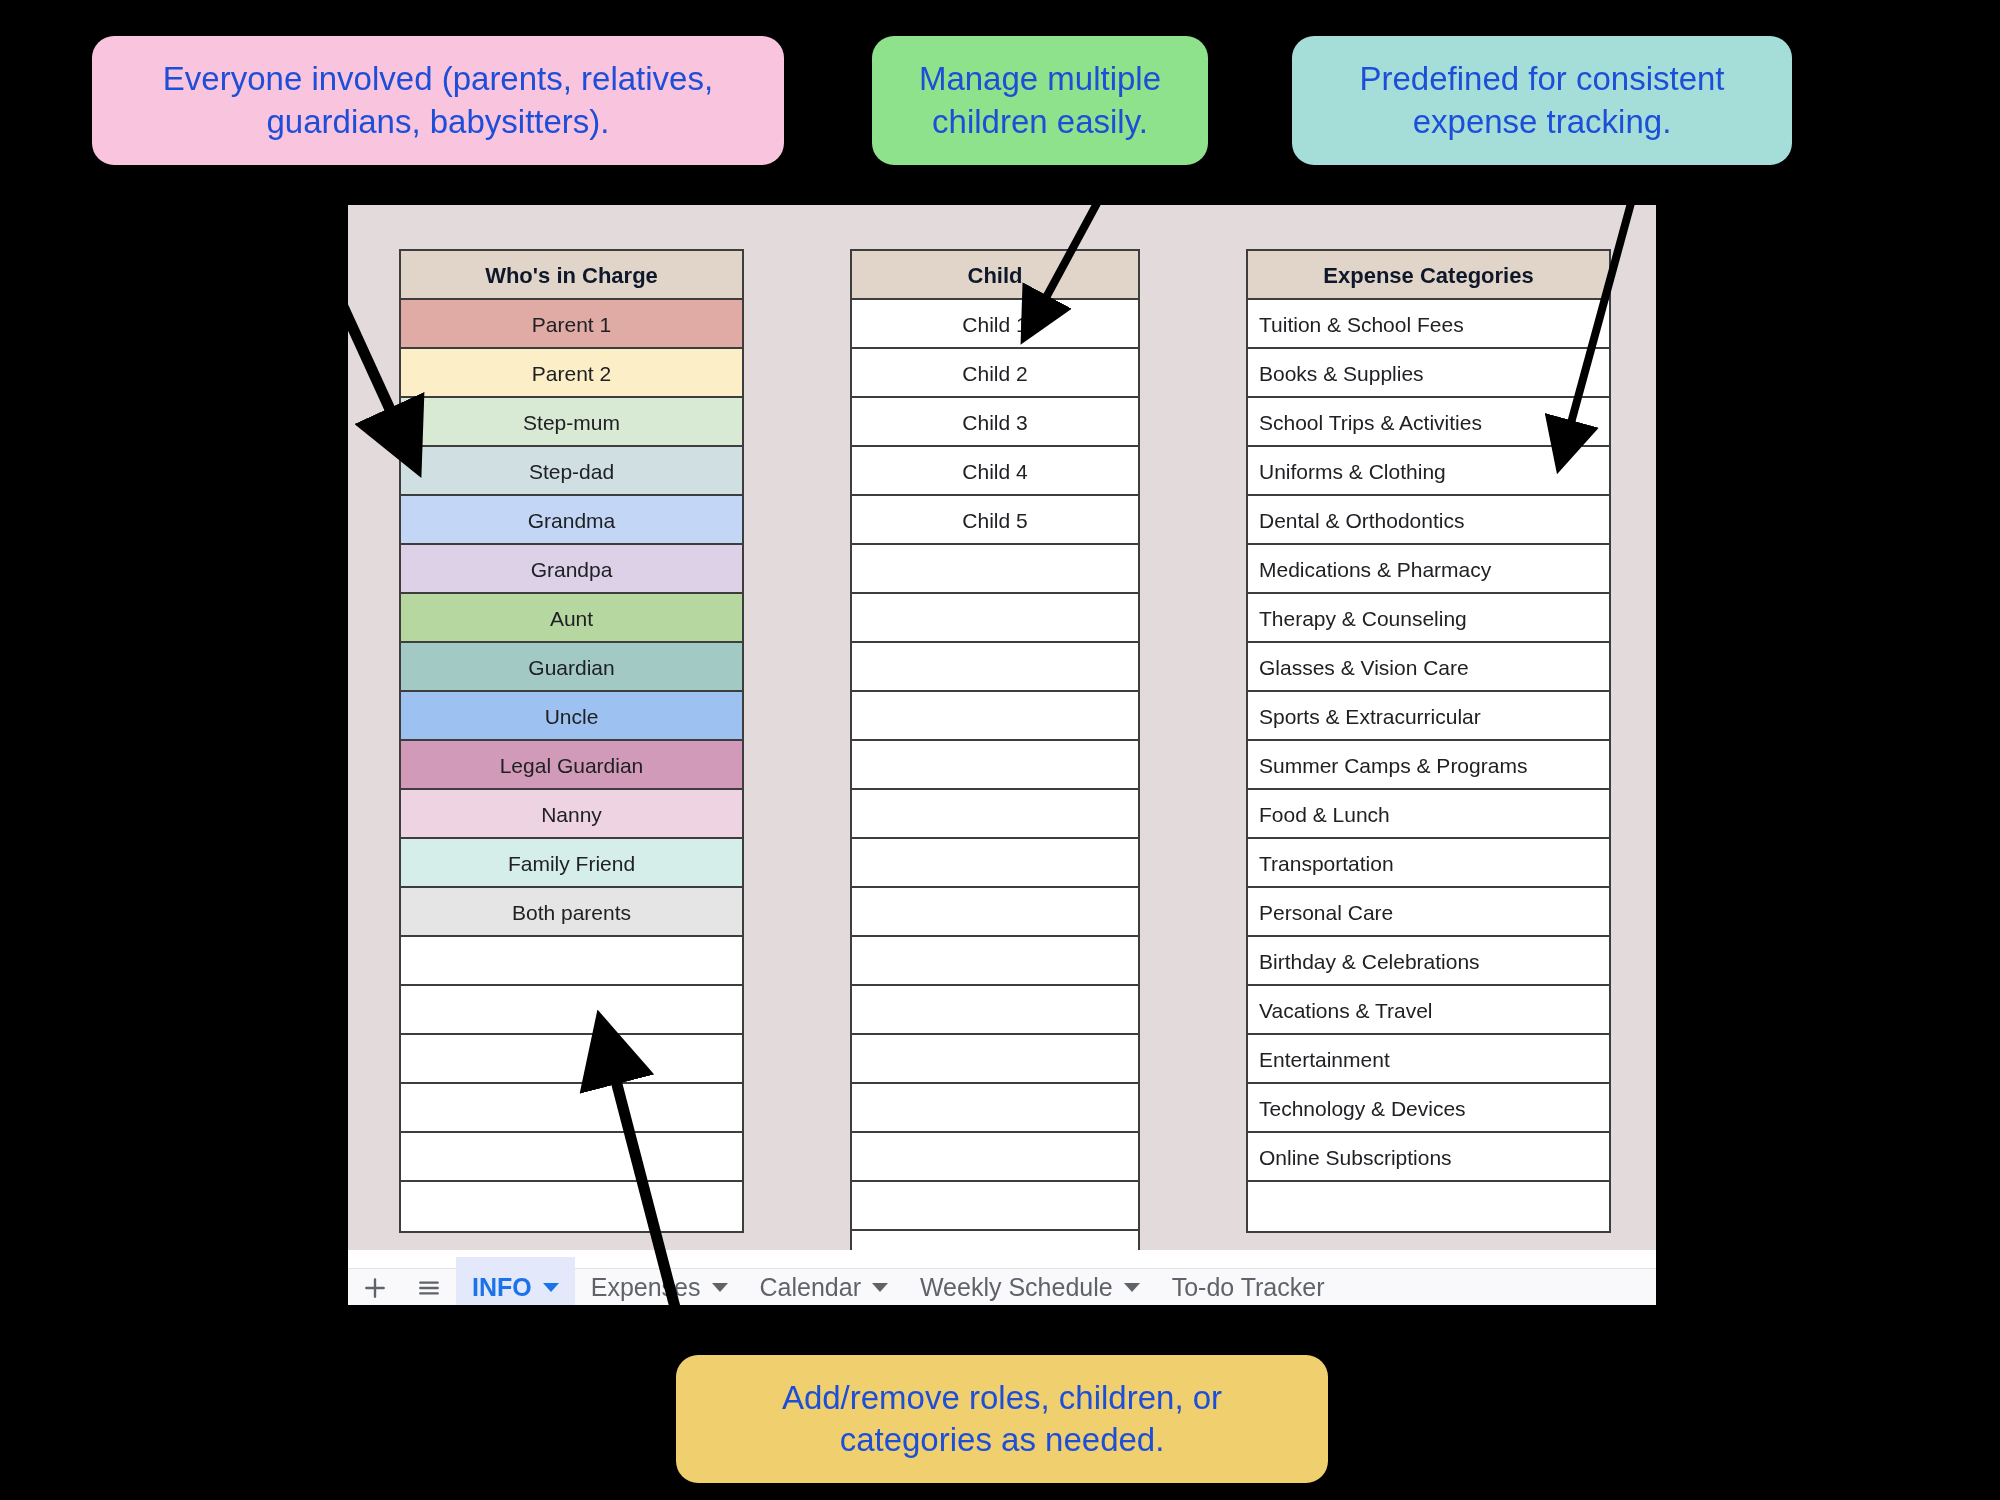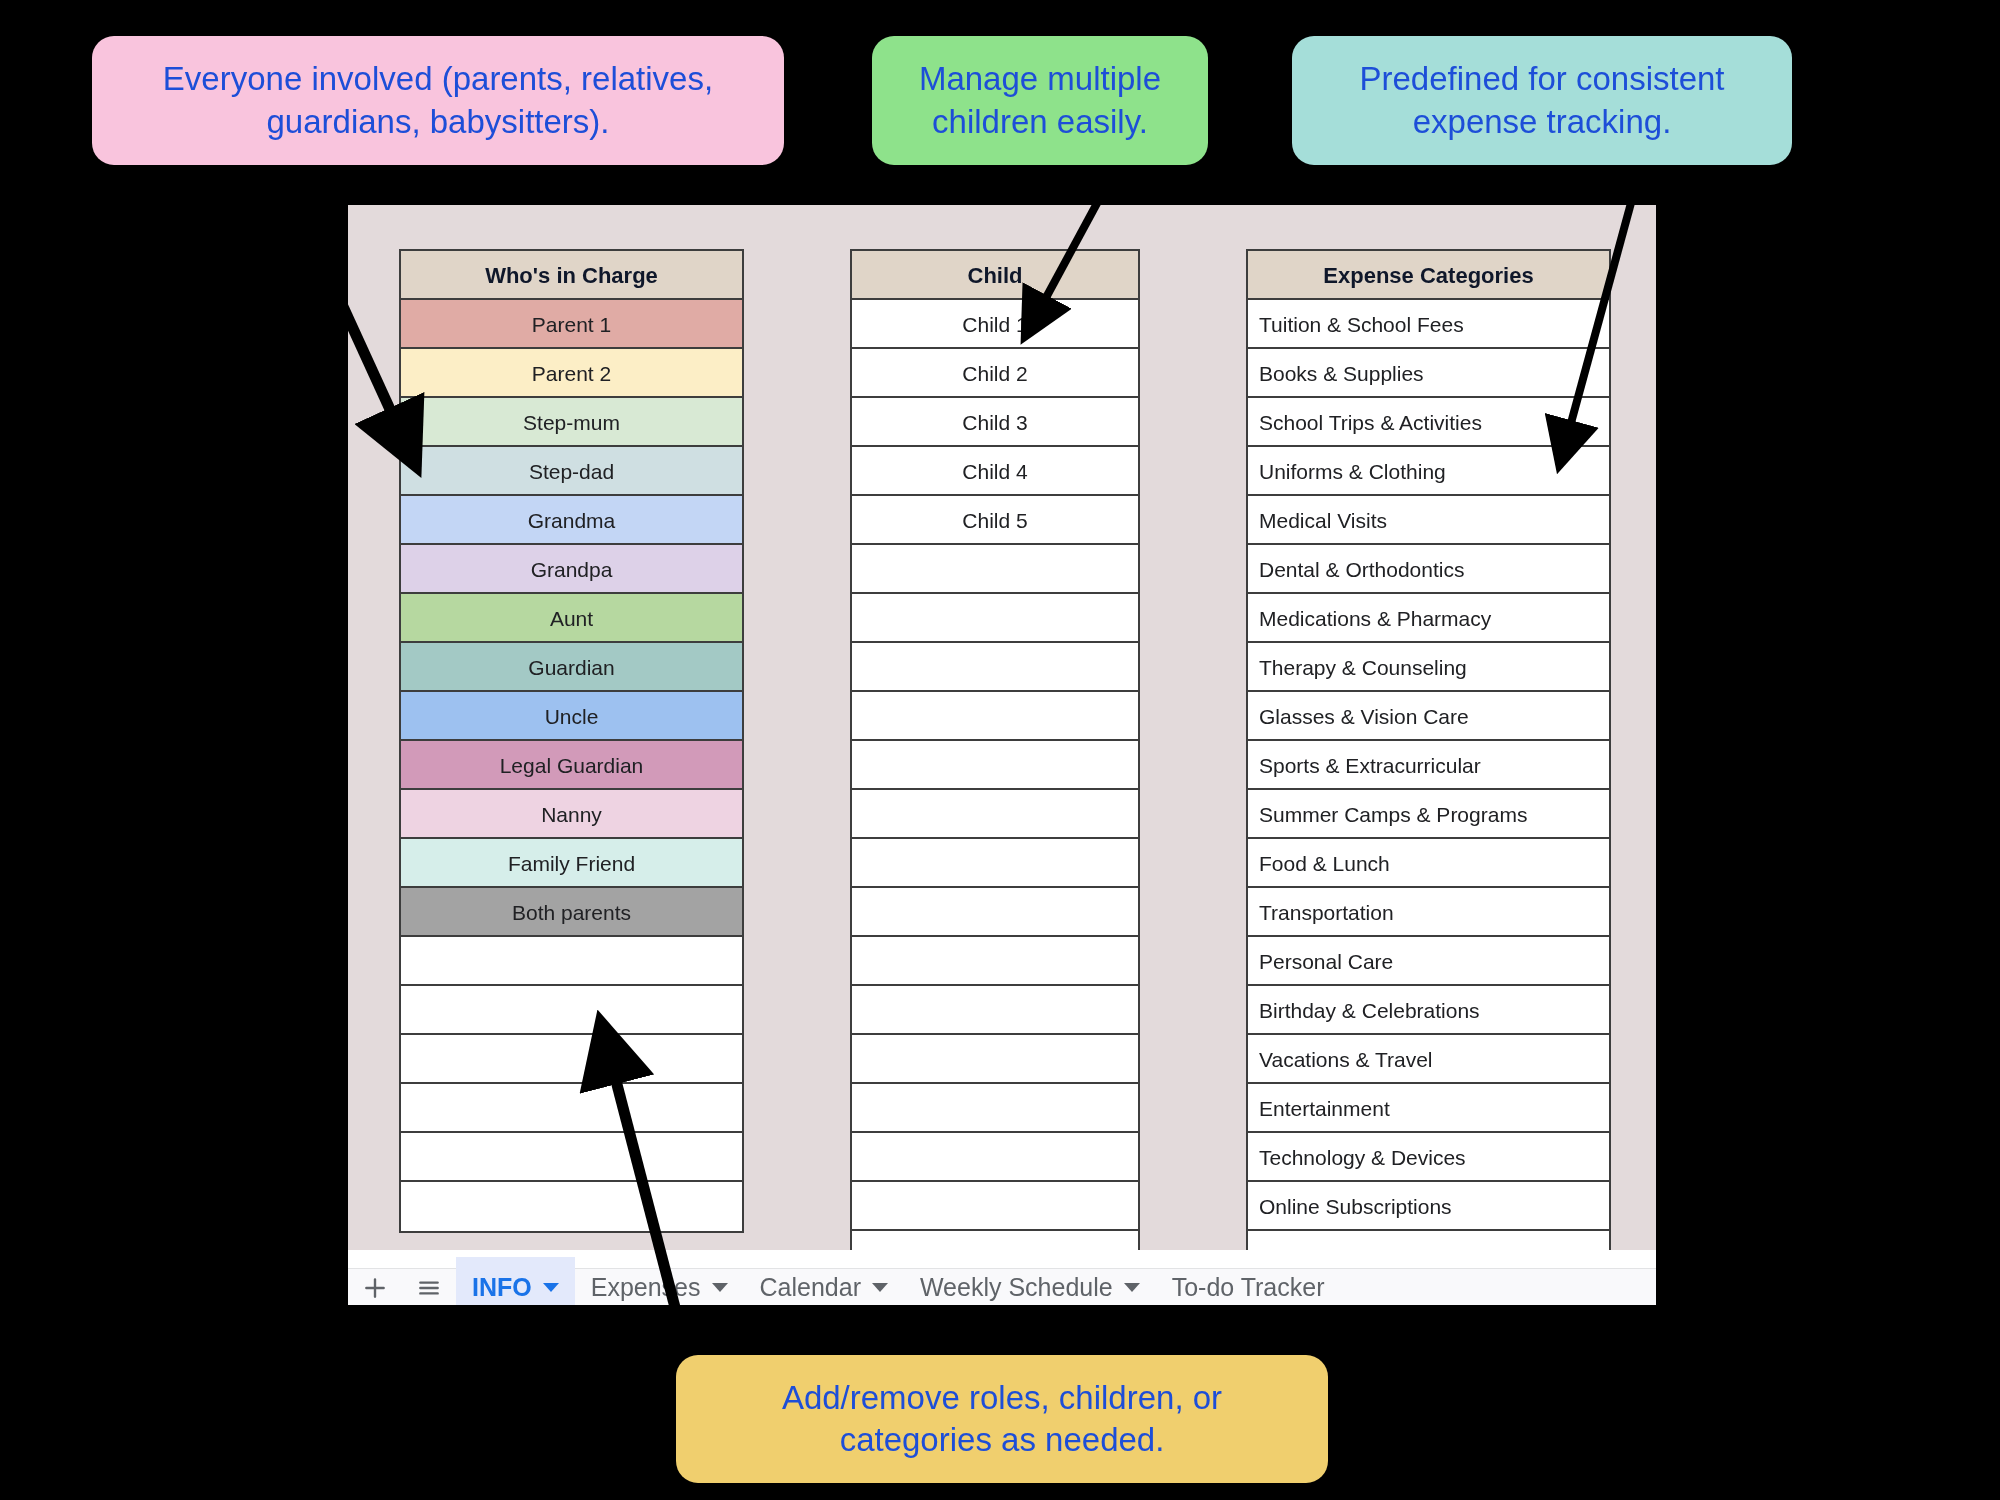--- a/index.html
+++ b/index.html
@@ -90,21 +90,21 @@
         <div class="cell center" style="background: rgb(216, 233, 212);">Step-mum</div>
         <div class="cell center" style="background: rgb(207, 223, 226);">Step-dad</div>
         <div class="cell center" style="background: rgb(195, 214, 245);">Grandma</div>
         <div class="cell center" style="background: rgb(221, 209, 232);">Grandpa</div>
         <div class="cell center" style="background: rgb(182, 216, 160);">Aunt</div>
         <div class="cell center" style="background: rgb(163, 201, 197);">Guardian</div>
         <div class="cell center" style="background: rgb(157, 193, 240);">Uncle</div>
         <div class="cell center" style="background: rgb(210, 154, 185);">Legal Guardian</div>
         <div class="cell center" style="background: rgb(238, 211, 226);">Nanny</div>
         <div class="cell center" style="background: rgb(214, 238, 234);">Family Friend</div>
-        <div class="cell center" style="background: #a3a3a3;">Both parents</div>
+        <div class="cell center" style="background: #e5e5e5;">Both parents</div>
         <div class="cell center blank" style="background: rgb(255, 255, 255);"></div>
         <div class="cell center blank" style="background: rgb(255, 255, 255);"></div>
         <div class="cell center blank" style="background: rgb(255, 255, 255);"></div>
         <div class="cell center blank" style="background: rgb(255, 255, 255);"></div>
         <div class="cell center blank" style="background: rgb(255, 255, 255);"></div>
         <div class="cell center blank" style="background: rgb(255, 255, 255);"></div>
       </div>
     <div class="sheet-col" id="col-child">
         <div class="cell hdr">Child</div>
         <div class="cell center">Child 1</div>
@@ -127,21 +127,20 @@
         <div class="cell center blank"></div>
         <div class="cell center blank"></div>
         <div class="cell center blank"></div>
       </div>
     <div class="sheet-col" id="col-expense">
         <div class="cell hdr">Expense Categories</div>
         <div class="cell left">Tuition &amp; School Fees</div>
         <div class="cell left">Books &amp; Supplies</div>
         <div class="cell left">School Trips &amp; Activities</div>
         <div class="cell left">Uniforms &amp; Clothing</div>
-        <div class="cell left">Medical Visits</div>
         <div class="cell left">Dental &amp; Orthodontics</div>
         <div class="cell left">Medications &amp; Pharmacy</div>
         <div class="cell left">Therapy &amp; Counseling</div>
         <div class="cell left">Glasses &amp; Vision Care</div>
         <div class="cell left">Sports &amp; Extracurricular</div>
         <div class="cell left">Summer Camps &amp; Programs</div>
         <div class="cell left">Food &amp; Lunch</div>
         <div class="cell left">Transportation</div>
         <div class="cell left">Personal Care</div>
         <div class="cell left">Birthday &amp; Celebrations</div>

